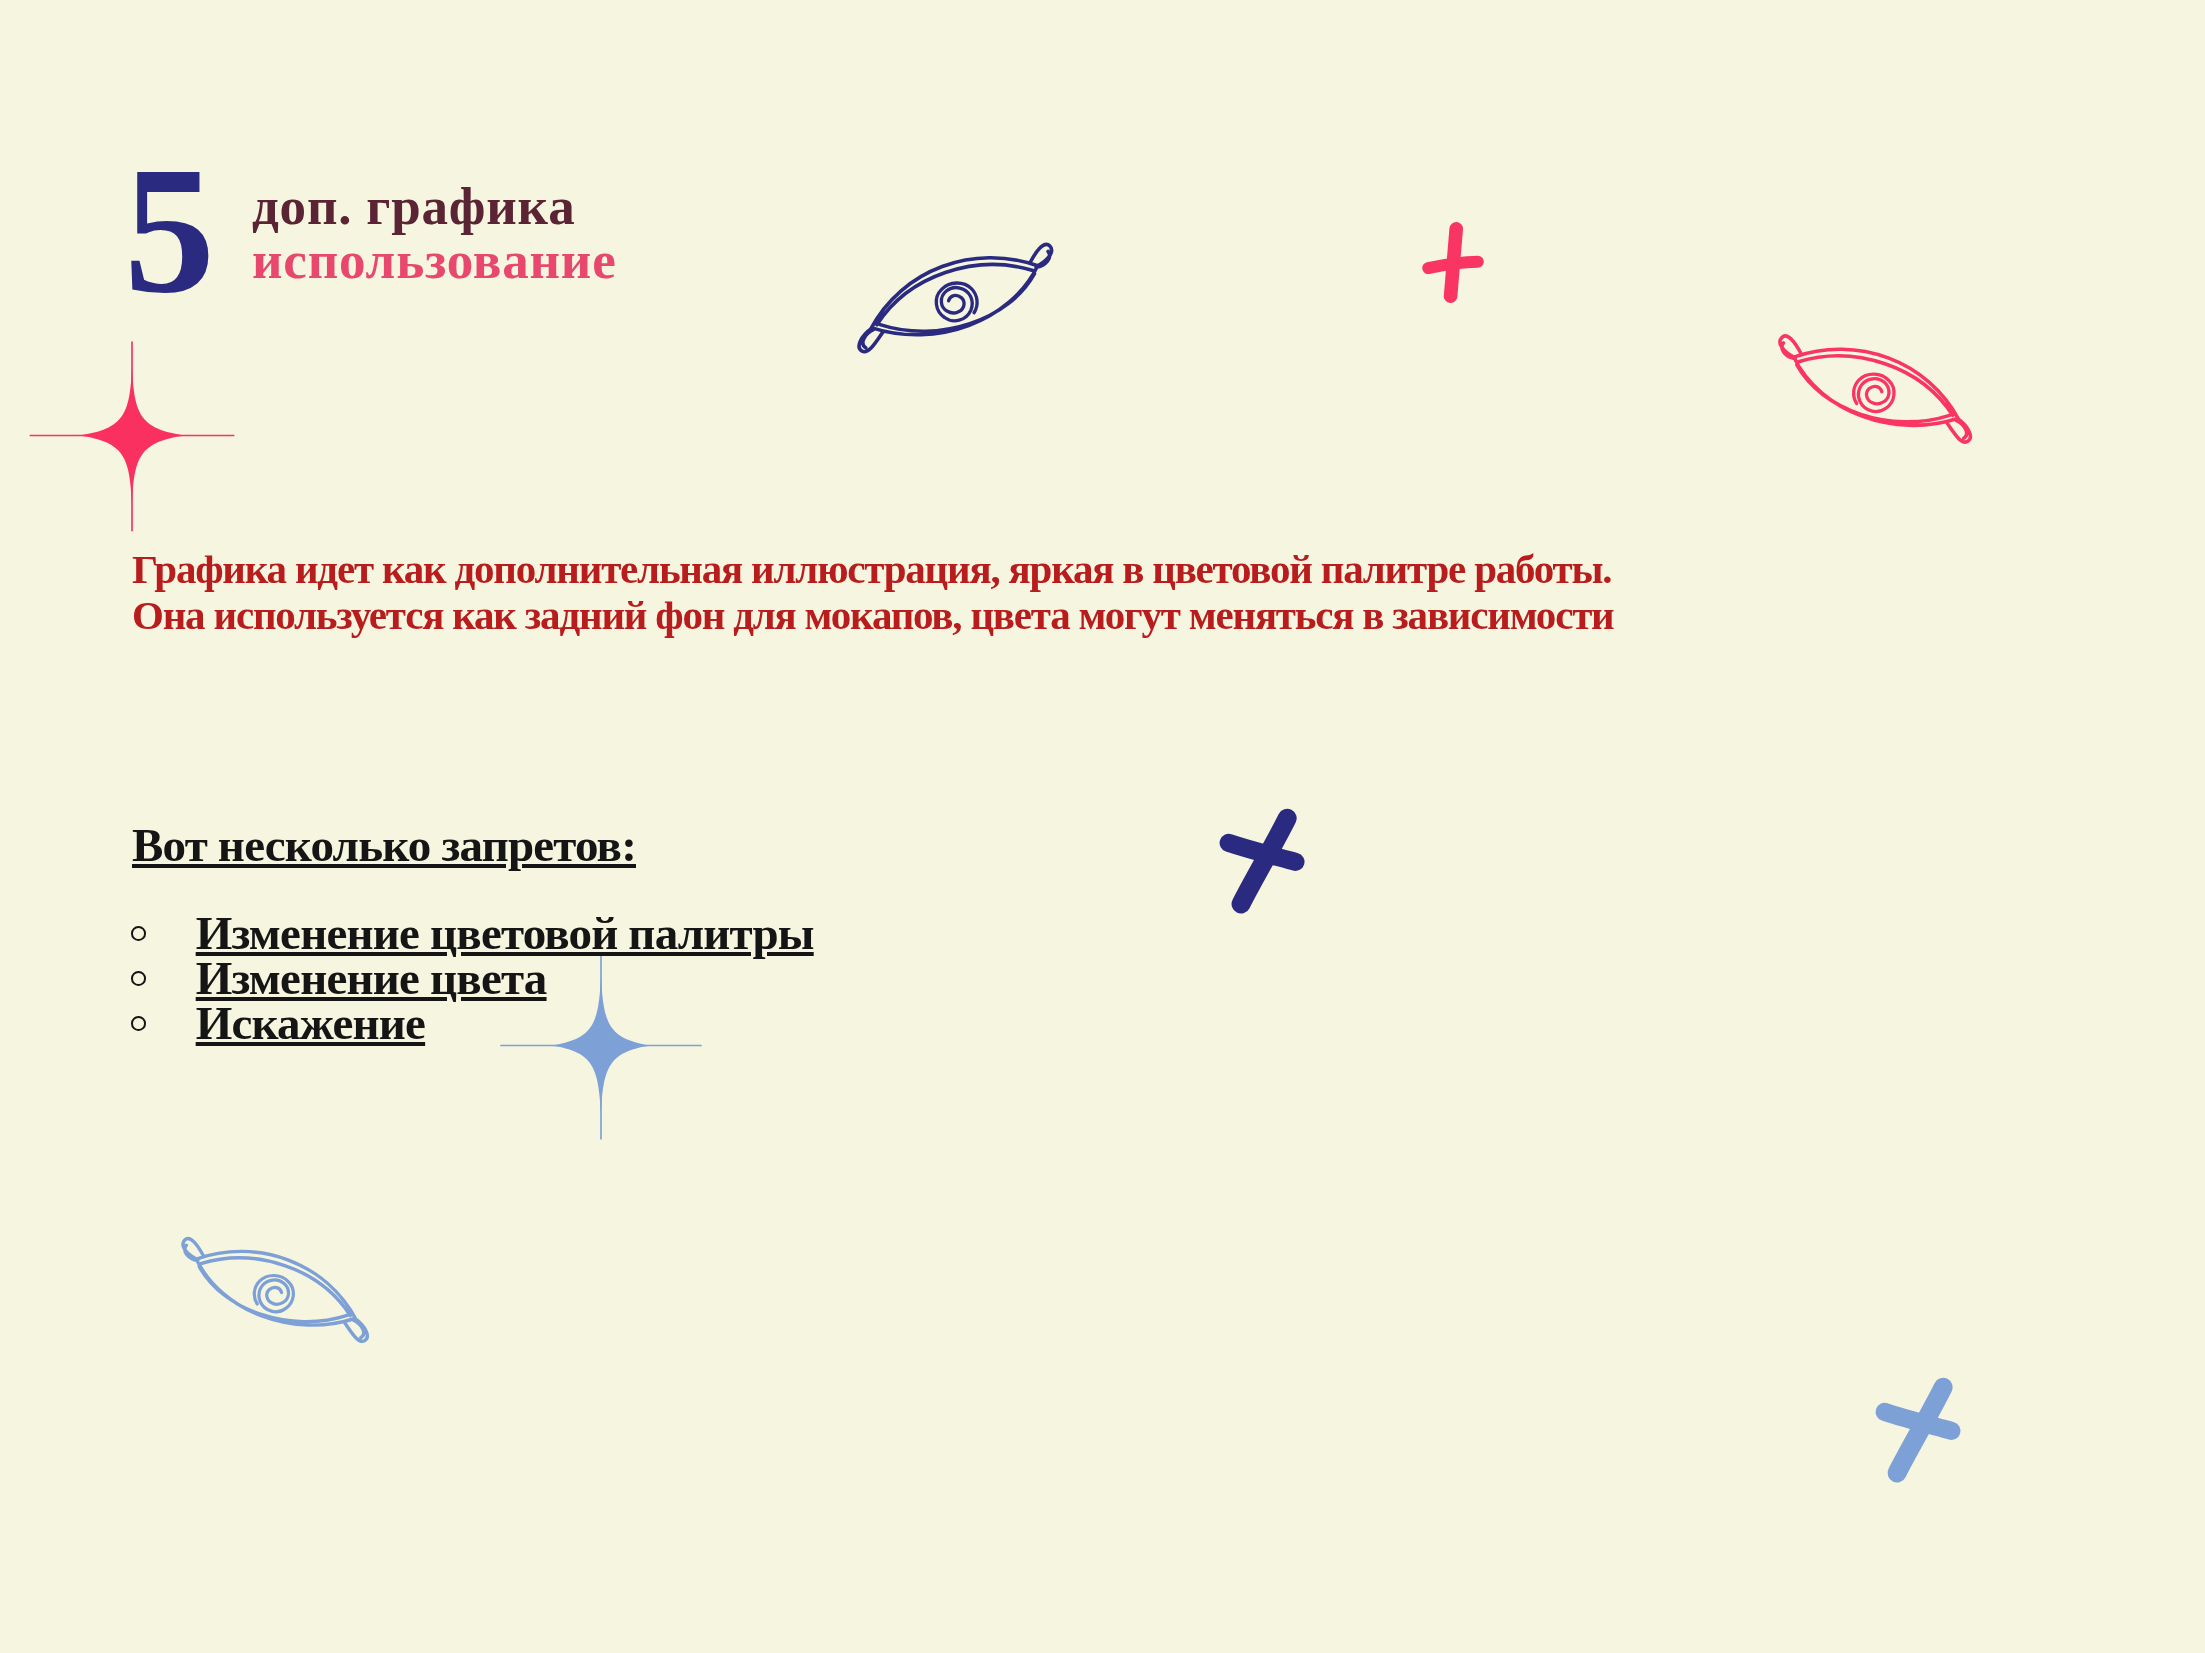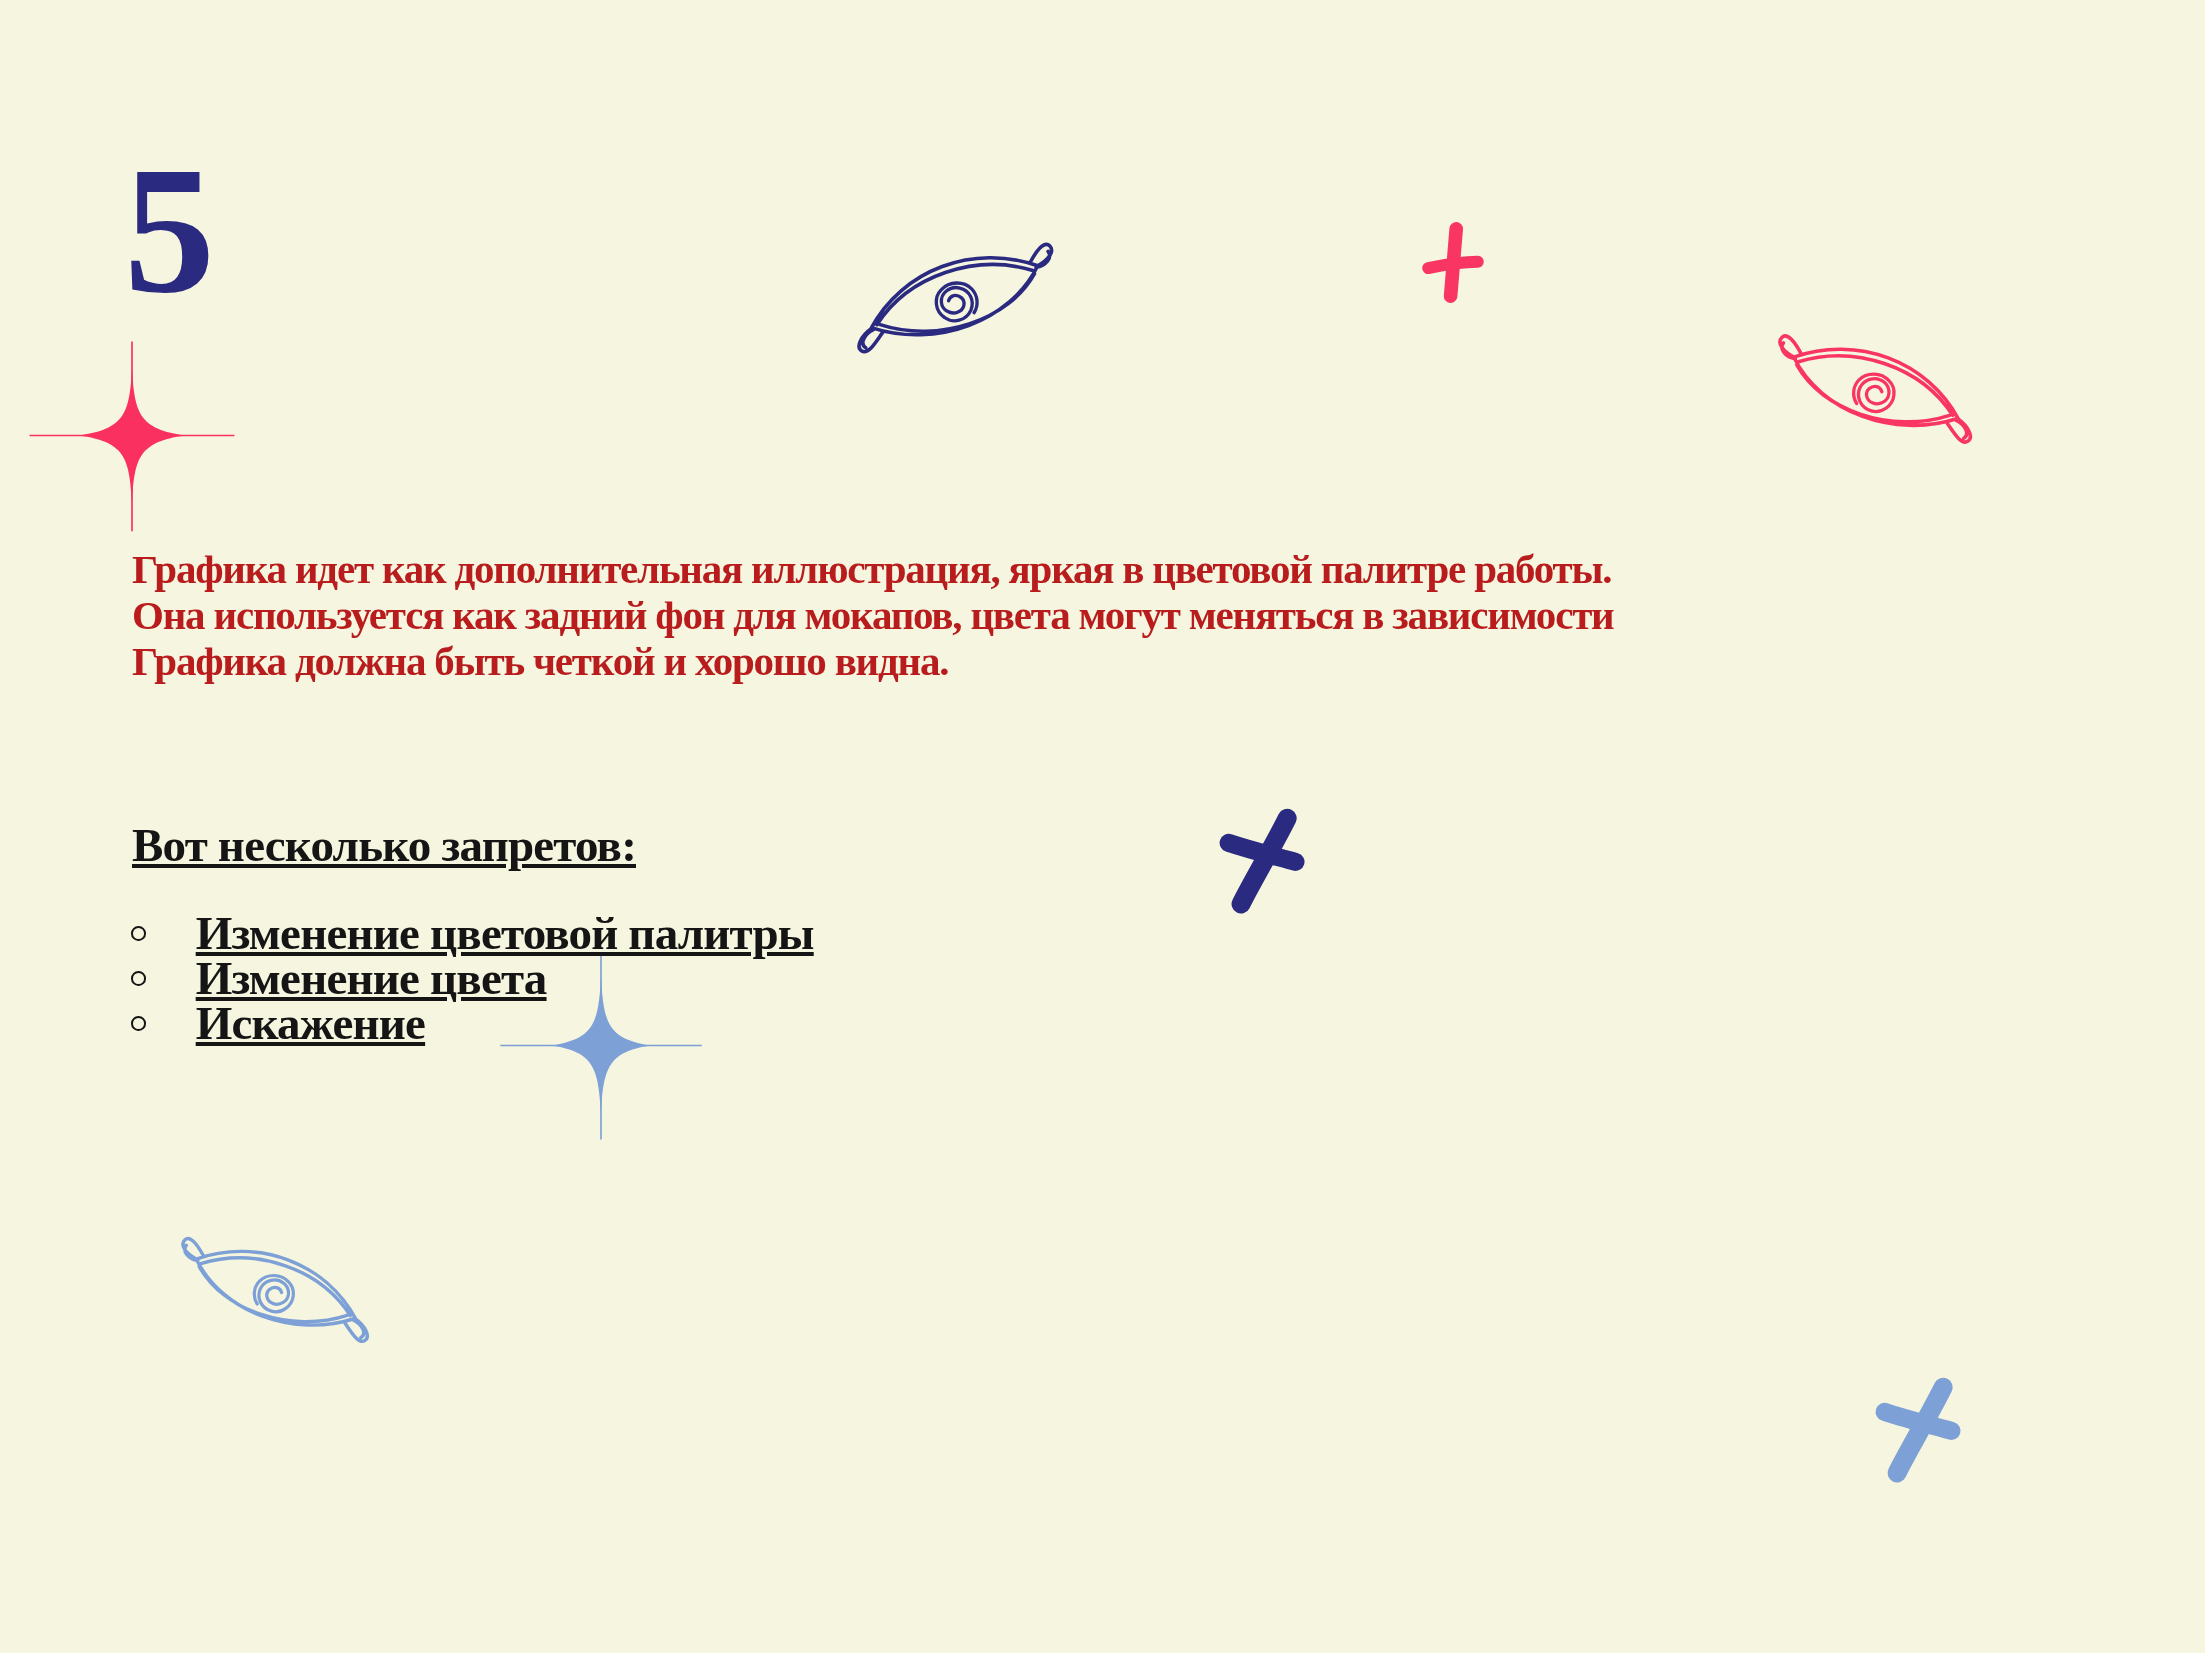--- a/index.html
+++ b/index.html
@@ -74,25 +74,28 @@
   .mirror-x{transform:scaleX(-1);}
   svg{display:block;overflow:visible;}
 </style>
 </head>
 <body>
 
 <div class="canvas" style="background: rgb(245, 245, 224);">
 
   <div class="abs txt section-number" style="color: rgb(42, 42, 128);">5</div>
 
+  <div class="abs txt title-block">
+    <div class="title-line" style="color: rgb(91, 36, 52);">доп. графика</div>
+    <div class="title-line" style="color: rgb(232, 72, 110);">использование</div>
+  </div>
 
   <div class="abs txt paragraph">
     <div class="pline">Графика идет как дополнительная иллюстрация, яркая в цветовой палитре работы.</div>
     <div class="pline">Она используется как задний фон для мокапов, цвета могут меняться в зависимости</div>
-    <div class="pline">Графика должна быть четкой и хорошо видна.</div>
   </div>
 
   <div class="abs txt list-heading">Вот несколько запретов:</div>
 
   <div class="abs txt restriction-list">
     <div class="restriction-item">
       <span class="bullet-ring"></span>
       <span>Изменение цветовой палитры</span>
     </div>
     <div class="restriction-item">

